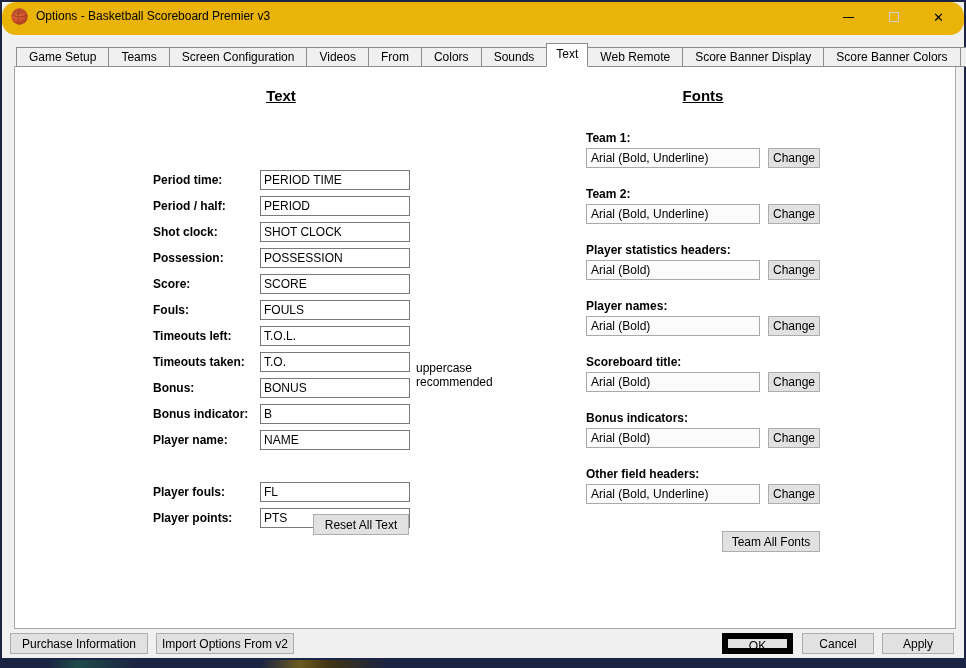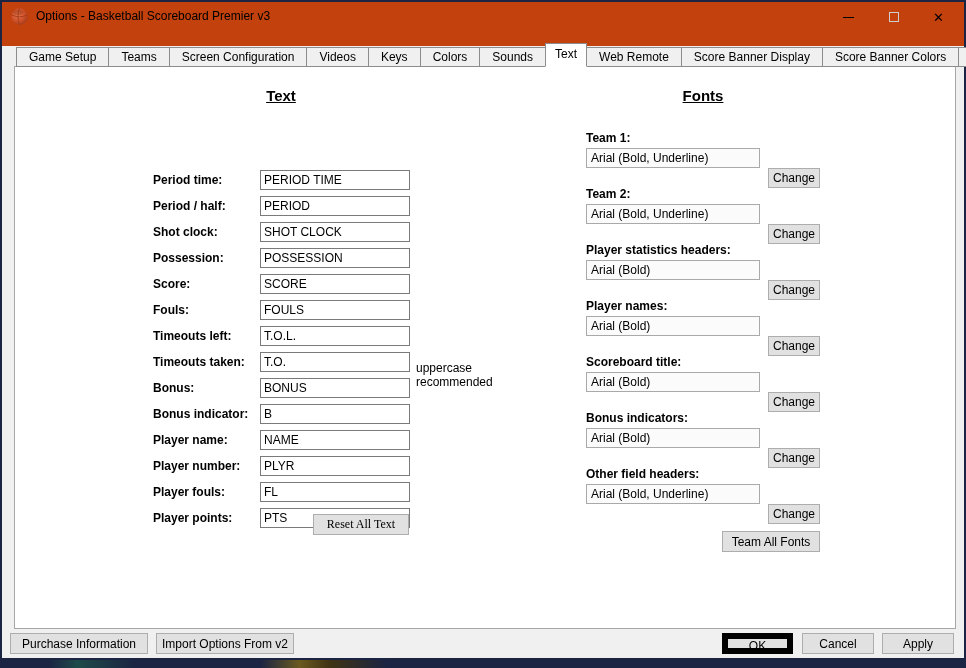--- a/index.html
+++ b/index.html
@@ -6,21 +6,21 @@
   html,body { width:966px; height:668px; }
   body { font-family:"Liberation Sans", sans-serif; font-size:12px; color:#000; }
 
   .screen { position:relative; width:966px; height:668px;
     background:linear-gradient(90deg,#1b2442 0%,#1b2442 5%,#1e4a49 8%,#1b2442 14%,#1b2442 27%,#6a5a20 31%,#403413 34%,#1b2442 40%,#1b2442 100%); }
 
   .window { position:absolute; left:0; top:0; width:966px; height:660px;
     border:2px solid #1b2442; background:#f0f0f0; }
 
   
-  .titlebar { position:absolute; left:0; top:0; width:962px; height:44px; background:#c2410c; }
+  .titlebar { position:absolute; left:0; top:0; width:962px; height:33px; background:#eab308;border-radius:14px; }
   .app-icon { position:absolute; left:8px; top:5px; width:19px; height:19px; }
   .title-text { position:absolute; left:34px; top:7px; font-size:12px; color:#000; white-space:nowrap; }
   .win-btn { position:absolute; top:0; width:45px; height:30px; display:flex; align-items:center; justify-content:center; }
   .btn-min { left:824px; }
   .btn-max { left:869px; }
   .btn-close { left:914px; }
   .glyph-min { display:block; width:11px; height:0; border-top:1px solid #000; }
   .glyph-max { display:block; width:10px; height:10px; border:1px solid #cfcfcf; }
   .glyph-close { font-size:13px; color:#000; line-height:1; }
 
@@ -43,30 +43,30 @@
   
   .trow { position:absolute; left:0; width:100%; height:20px;margin-top:40px; }
   .trow .flabel { position:absolute; left:138px; line-height:20px; font-weight:bold; white-space:nowrap; }
   .trow .finput { position:absolute; left:245px; top:0; width:150px; height:20px;
     border:1px solid #7a7a7a; background:#fff; font-family:"Liberation Sans",sans-serif;
     font-size:12px; padding:0 3px; color:#000; }
   .note { position:absolute; left:401px; top:294px; width:95px; line-height:14px; color:#000; }
 
   .push { background:#e1e1e1; border:1px solid #adadad; font-family:"Liberation Sans",sans-serif;
     font-size:12px; color:#000; text-align:center; }
-  .reset-text { position:absolute; left:298px; top:447px; width:96px; height:21px;font-family:Liberation Serif, serif; }
+  .reset-text { position:absolute; left:298px; top:447px; width:96px; height:21px; }
   .reset-fonts { position:absolute; left:707px; top:464px; width:98px; height:21px; }
 
   
   .fgroup { position:absolute; left:0; width:100%; }
   .fgroup .glabel { position:absolute; left:571px; line-height:16px; font-weight:bold; white-space:nowrap; }
   .fgroup .gbox { position:absolute; left:571px; top:18px; width:174px; height:20px;
     border:1px solid #a9a9a9; background:#fbfbfb; line-height:18px; padding:0 4px;
     white-space:nowrap; overflow:hidden; }
-  .fgroup .gchange { position:absolute; left:753px; top:18px; width:52px; height:20px;margin-top:20px; }
+  .fgroup .gchange { position:absolute; left:753px; top:18px; width:52px; height:20px; }
 
   
   .footer-btn { position:absolute; height:21px; }
   .purchase { left:8px; top:631px; width:138px; }
   .import { left:154px; top:631px; width:138px; }
   .ok { left:720px; top:631px; width:71px; border:6px solid #000000; }
   .cancel { left:800px; top:631px; width:72px; }
   .apply { left:880px; top:631px; width:72px; }
 </style>
 </head>
@@ -101,21 +101,21 @@
       <span class="win-btn btn-close">
           <span class="glyph-close">✕</span>
         </span>
     </div>
 
     <div class="tabstrip">
       <div class="tab">Game Setup</div>
       <div class="tab">Teams</div>
       <div class="tab">Screen Configuration</div>
       <div class="tab">Videos</div>
-      <div class="tab">Keys</div>
+      <div class="tab">From</div>
       <div class="tab">Colors</div>
       <div class="tab">Sounds</div>
       <div class="tab active">Text</div>
       <div class="tab">Web Remote</div>
       <div class="tab">Score Banner Display</div>
       <div class="tab">Score Banner Colors</div>
       <div class="tab">Data Output</div>
       <div class="tab">Other</div>
     </div>
 
@@ -162,24 +162,20 @@
       </div>
       <div class="trow" style="top:297px">
         <span class="flabel">Bonus indicator:</span>
         <input class="finput" value="B" style="">
       </div>
       <div class="note">uppercase recommended</div>
       <div class="trow" style="top:323px">
         <span class="flabel">Player name:</span>
         <input class="finput" value="NAME" style="">
       </div>
-      <div class="trow" style="top:349px">
-        <span class="flabel">Player number:</span>
-        <input class="finput" value="PLYR" style="">
-      </div>
       <div class="trow" style="top:375px">
         <span class="flabel">Player fouls:</span>
         <input class="finput" value="FL" style="">
       </div>
       <div class="trow" style="top:401px">
         <span class="flabel">Player points:</span>
         <input class="finput" value="PTS" style="">
       </div>
 
       <button class="push reset-text">Reset All Text</button>

